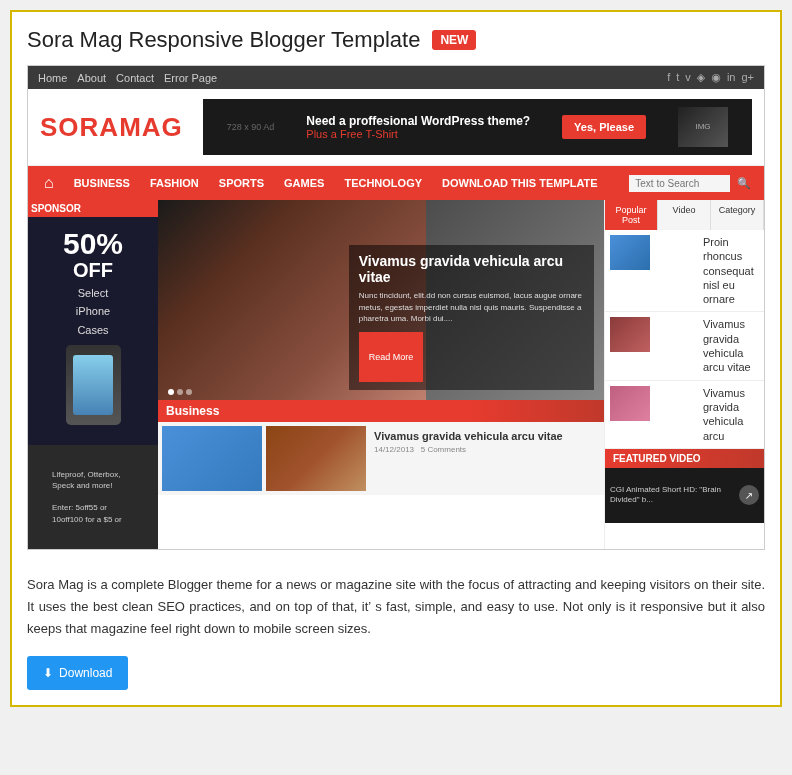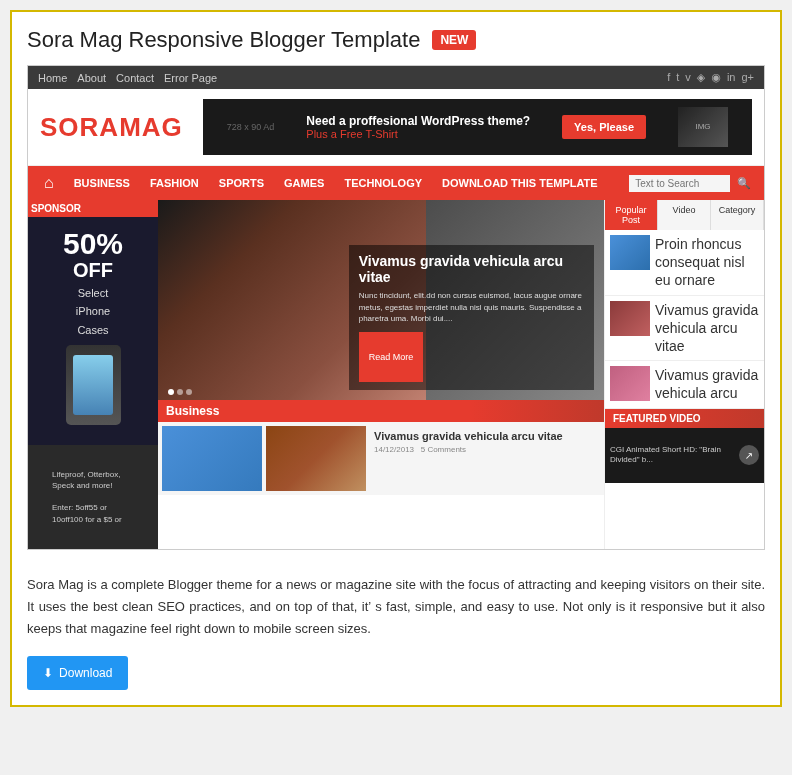--- a/index.html
+++ b/index.html
@@ -361,23 +361,24 @@
       flex-shrink: 0;
       background: linear-gradient(135deg, #8b3a3a 0%, #c06060 100%);
     }
     .popular-thumb3 {
       width: 40px;
       height: 35px;
       flex-shrink: 0;
       background: linear-gradient(135deg, #c06080 0%, #e080a0 100%);
     }
     .popular-text {
-      font-size: 14px;
+      font-size: 11px;
       color: #333;
       line-height: 1.3;
+      margin-left: 48px;
     }
     .featured-video-header {
       background: linear-gradient(90deg, #e63b2e 0%, #c0392b 100%);
       color: #fff;
       font-size: 10px;
       font-weight: bold;
       padding: 4px 8px;
       text-transform: uppercase;
     }
     .featured-video-content {

